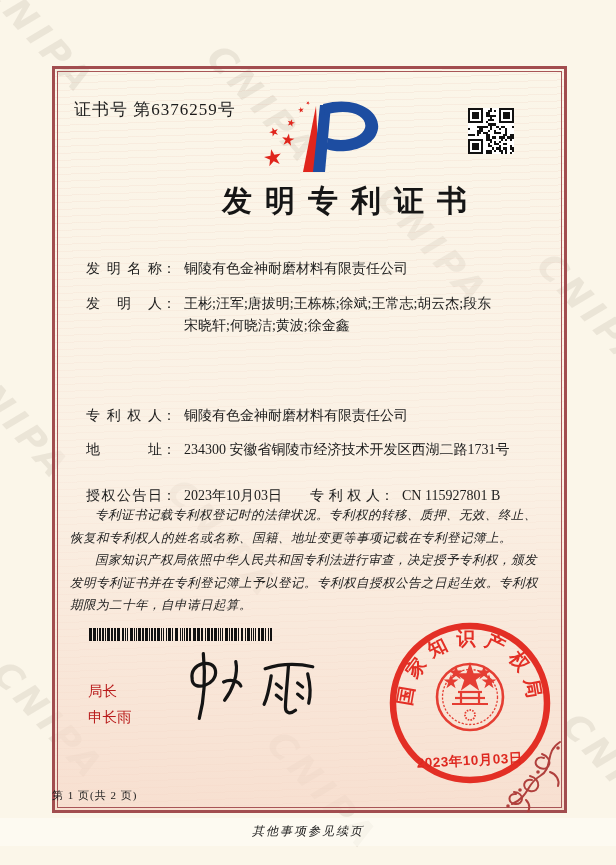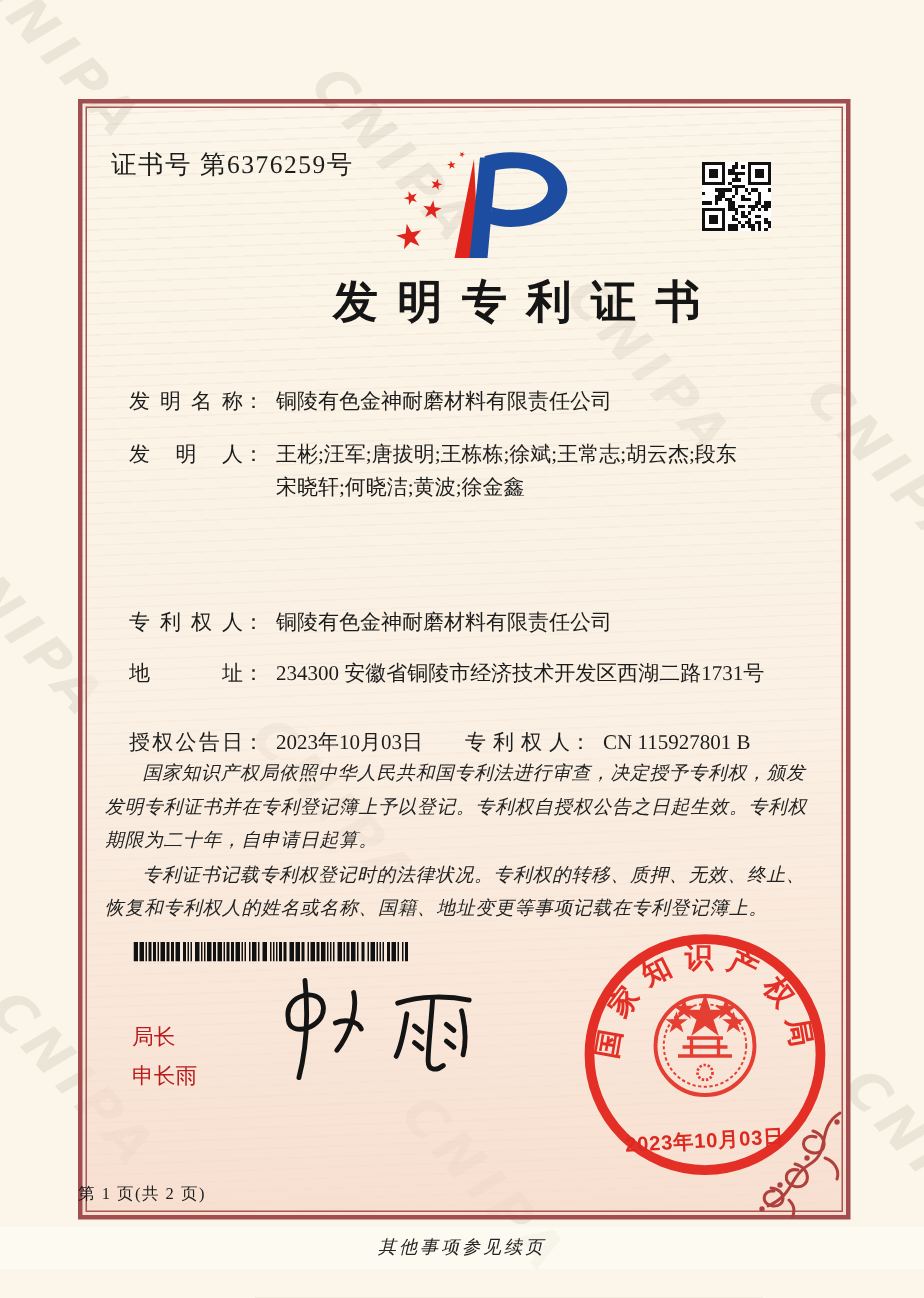--- a/index.html
+++ b/index.html
@@ -235,22 +235,22 @@
     <span class="lbl">地址</span><span class="colon">：</span><span class="val">234300 安徽省铜陵市经济技术开发区西湖二路1731号</span>
   </div>
   <div class="row" style="top:473px; width:460px;margin-top:12px;">
     <span class="lbl">授权公告日</span><span class="colon">：</span><span class="val">2023年10月03日</span>
     <span class="pair2">
       <span class="lbl">专利权人</span><span class="colon">：</span><span class="val">CN 115927801 B</span>
     </span>
   </div>
 
   <div class="body-text">
+    <p>专利证书记载专利权登记时的法律状况。专利权的转移、质押、无效、终止、恢复和专利权人的姓名或名称、国籍、地址变更等事项记载在专利登记簿上。</p>
     <p>国家知识产权局依照中华人民共和国专利法进行审查，决定授予专利权，颁发发明专利证书并在专利登记簿上予以登记。专利权自授权公告之日起生效。专利权期限为二十年，自申请日起算。</p>
-    <p>专利证书记载专利权登记时的法律状况。专利权的转移、质押、无效、终止、恢复和专利权人的姓名或名称、国籍、地址变更等事项记载在专利登记簿上。</p>
   </div>
 
   <svg class="barcode" id="barcode" viewBox="0 0 186 13" preserveAspectRatio="none">
       <rect x="0" y="0" width="3" height="13" fill="#111"></rect>
       <rect x="4" y="0" width="3" height="13" fill="#111"></rect>
       <rect x="8" y="0" width="1" height="13" fill="#111"></rect>
       <rect x="10" y="0" width="2" height="13" fill="#111"></rect>
       <rect x="13" y="0" width="2" height="13" fill="#111"></rect>
       <rect x="16" y="0" width="1" height="13" fill="#111"></rect>
       <rect x="18" y="0" width="3" height="13" fill="#111"></rect>

